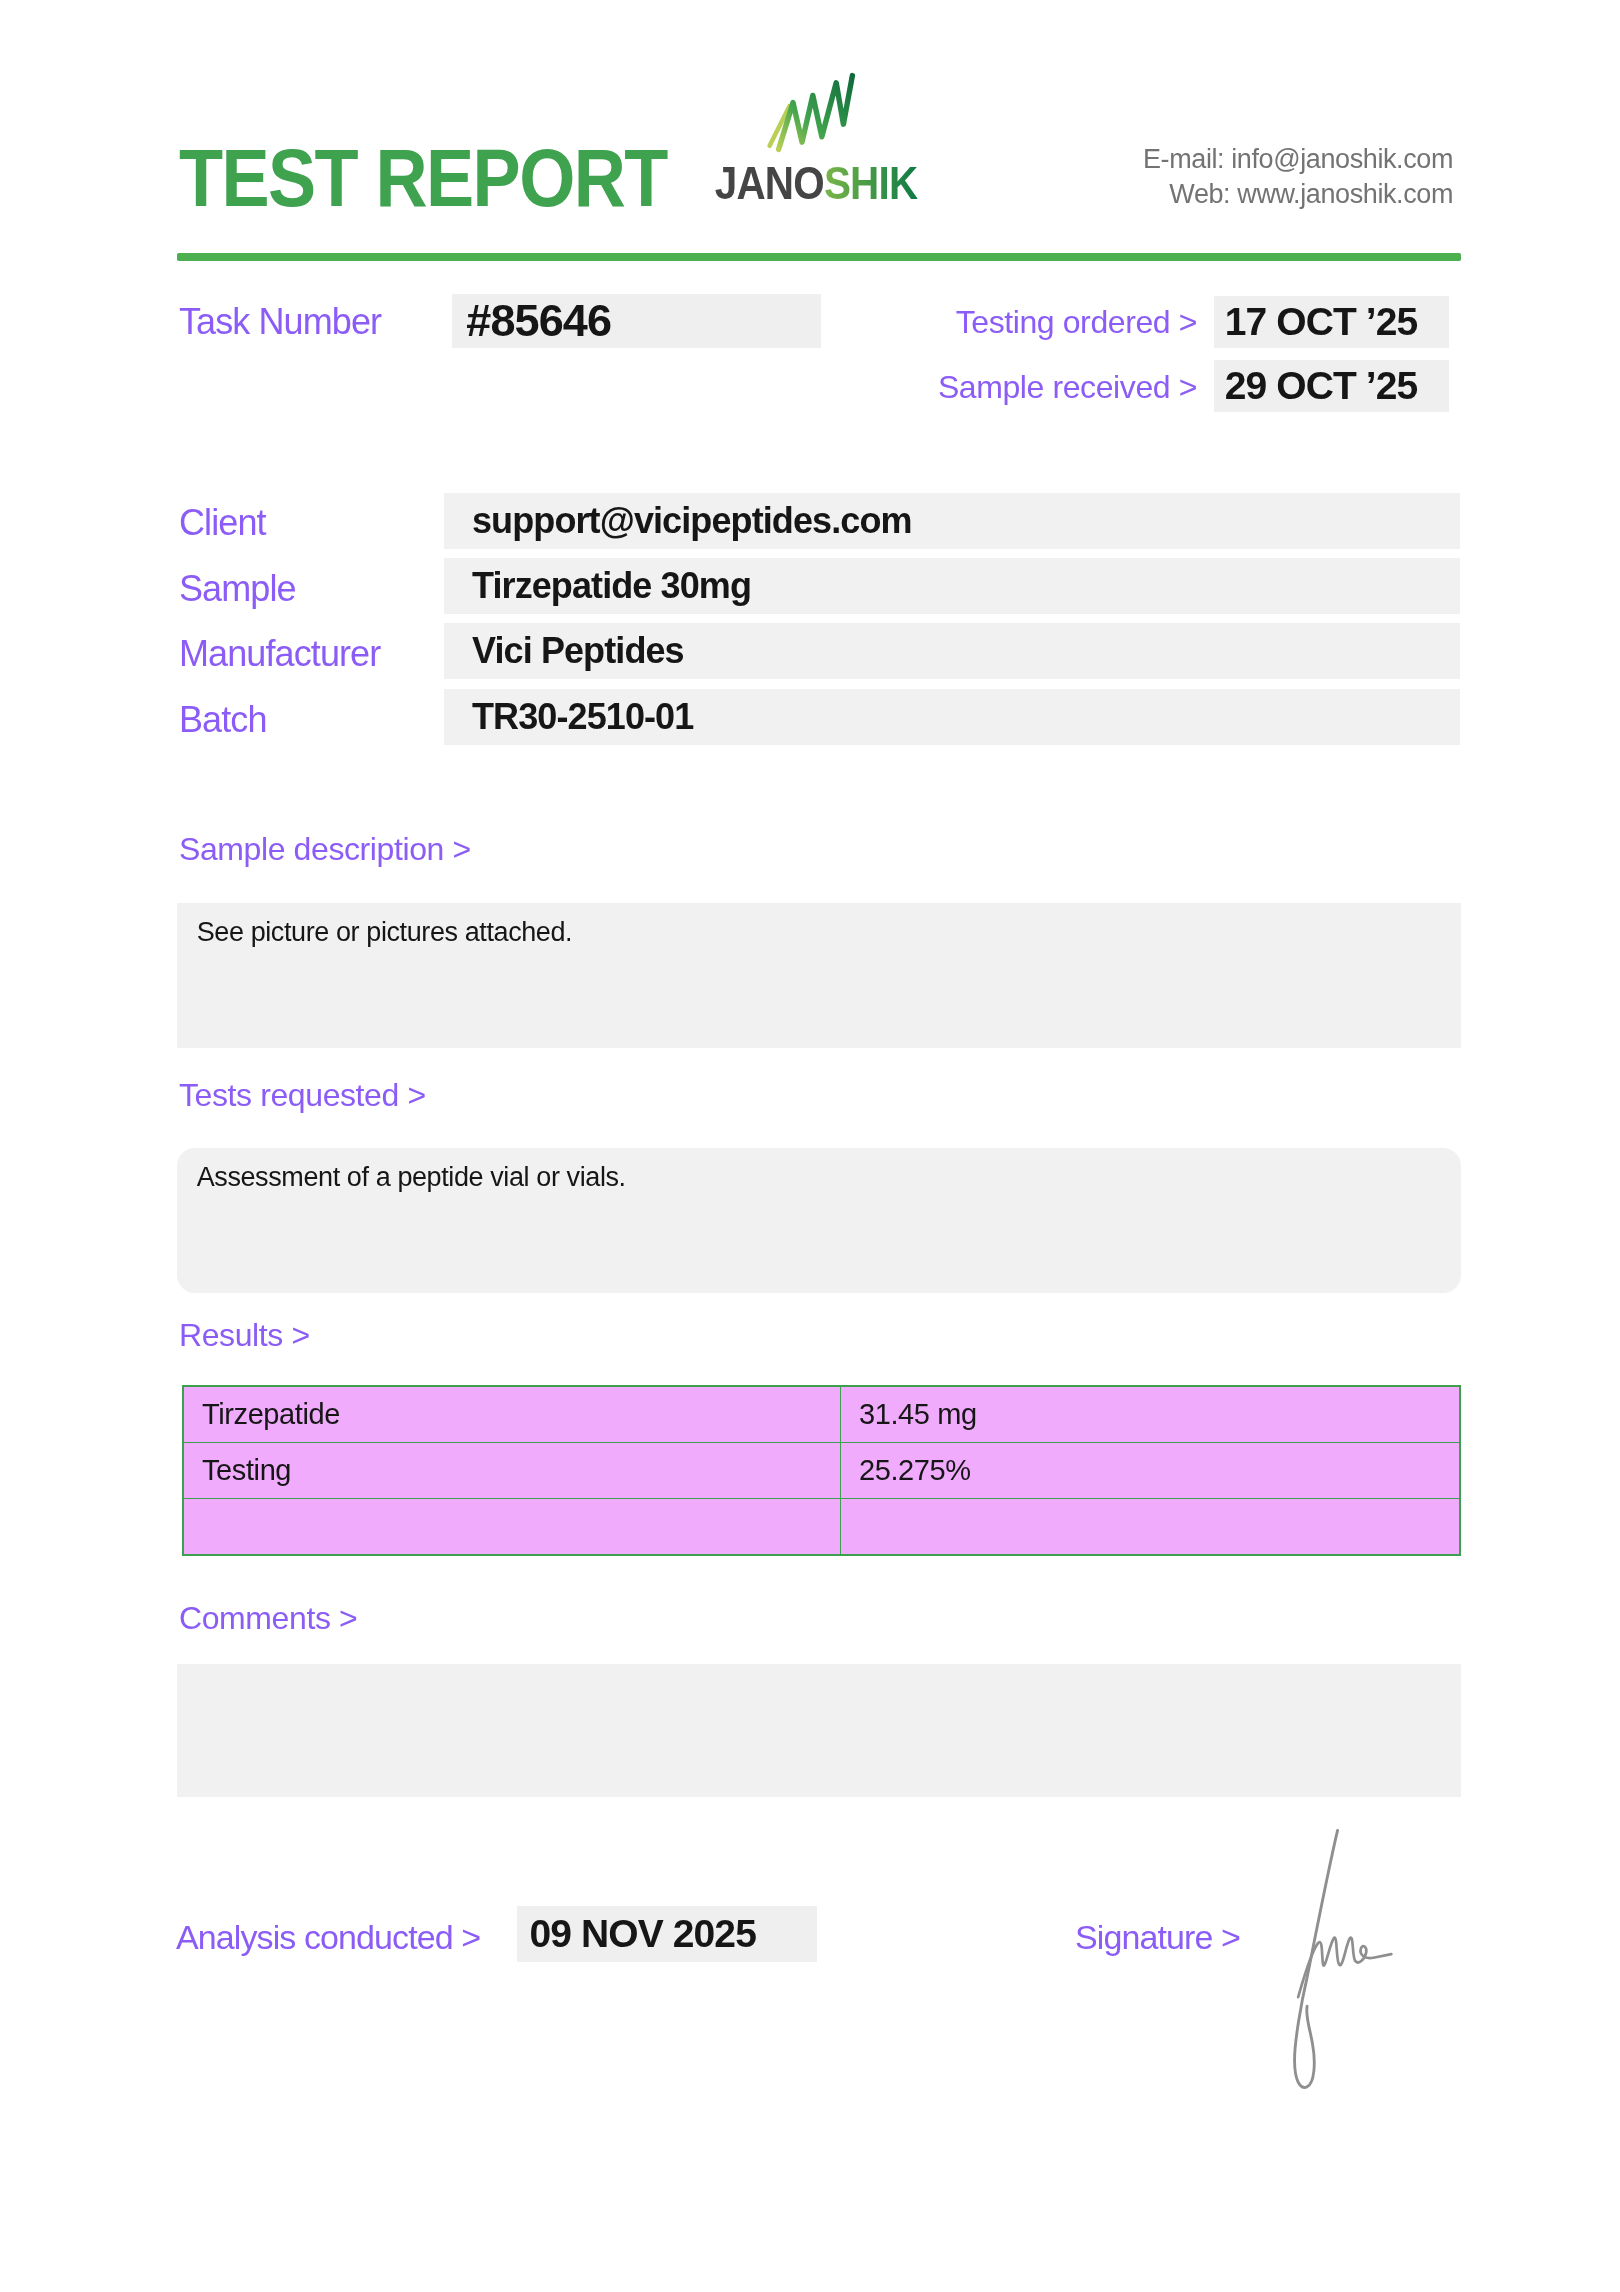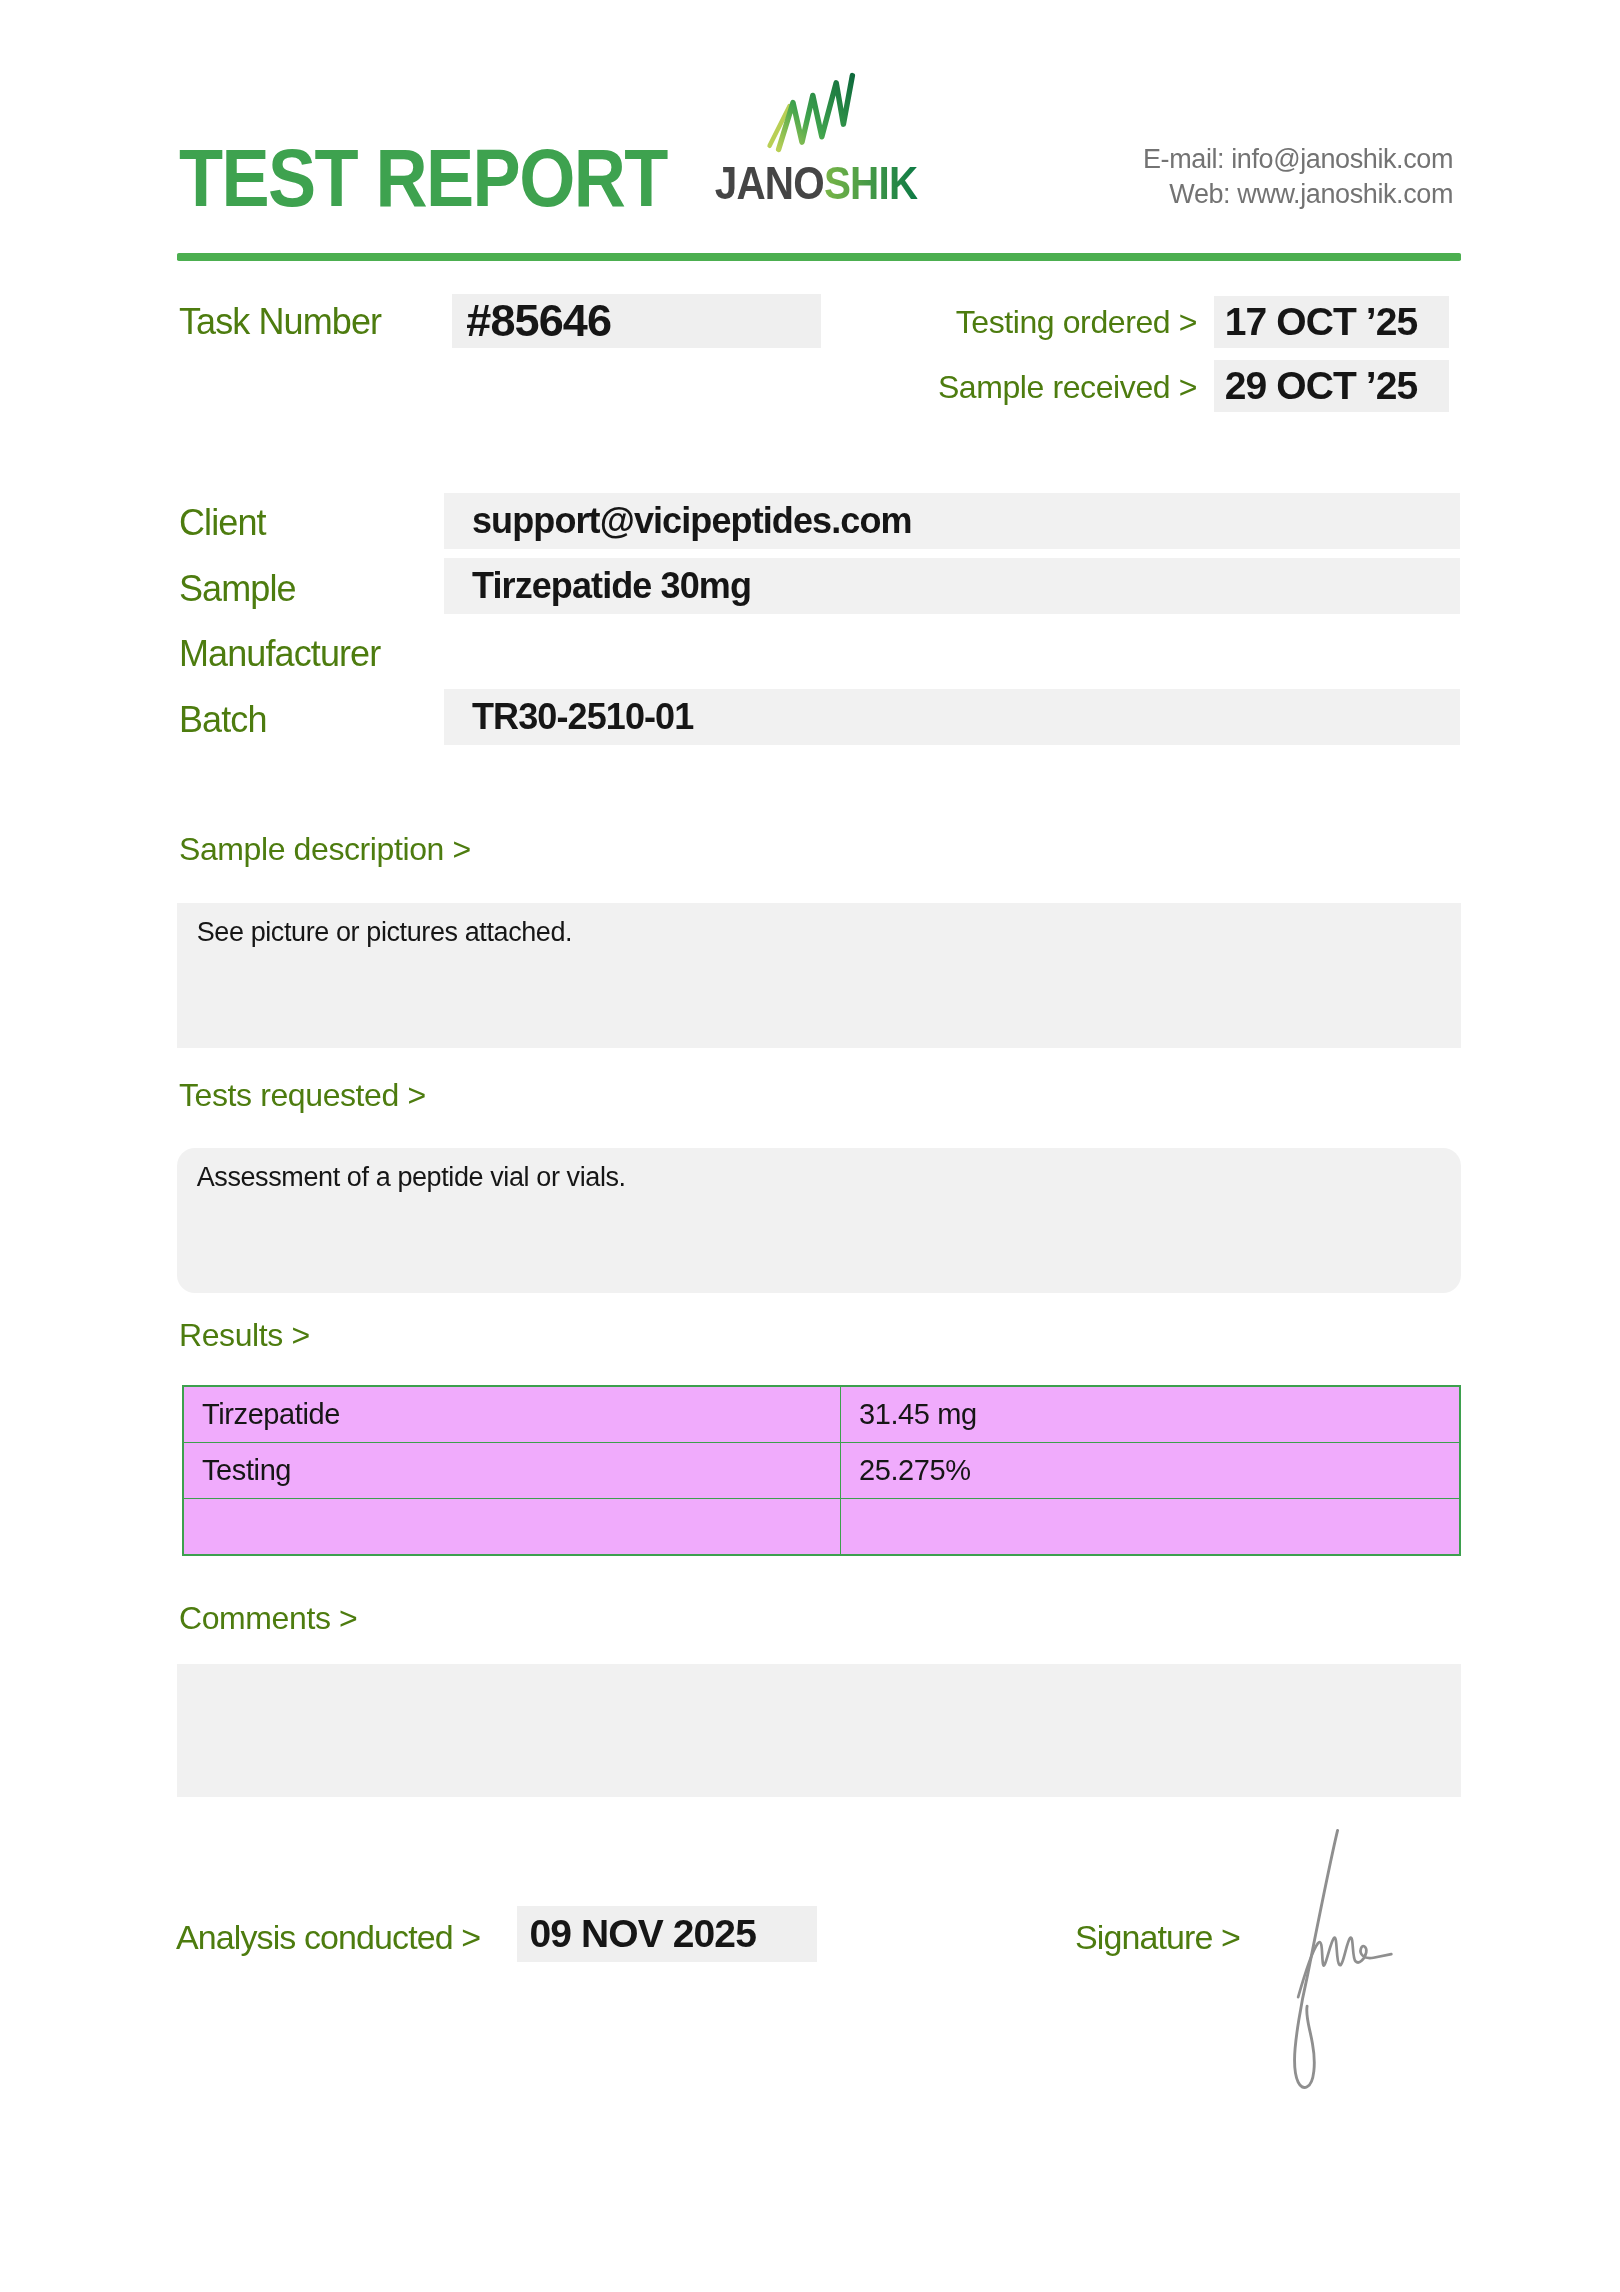--- a/index.html
+++ b/index.html
@@ -5,21 +5,21 @@
   html,body { margin:0; padding:0; background:#ffffff; }
   .page {
     position:relative;
     width:1620px;
     height:2293px;
     background:#ffffff;
     font-family:"Liberation Sans", sans-serif;
     color:#161616;
     overflow:hidden;
   }
-  .green { color:#4d7c0f; }
+  .green { color:#8b5cf6; }
 
   
   .title {
     position:absolute; left:179px; top:131px;
     font-size:82px; font-weight:700; color:#3EA24F;
     letter-spacing:-1.8px; white-space:nowrap;
     transform:scaleX(0.88); transform-origin:left top;
   }
   .logo { position:absolute; left:699px; top:72px; width:224px; text-align:center; }
   .logo-icon { display:block; margin:0 auto; }
@@ -140,20 +140,21 @@
   <div class="date-label r2 green">Sample received &gt;</div>
   <div class="date-value r2">29 OCT ’25</div>
 
   <div class="info-label green" style="top:502px">Client</div>
   <div class="info-value" style="top:493px">support@vicipeptides.com</div>
 
   <div class="info-label green" style="top:568px">Sample</div>
   <div class="info-value" style="top:558px">Tirzepatide 30mg</div>
 
   <div class="info-label green" style="top:633px">Manufacturer</div>
+  <div class="info-value" style="top:623px">Vici Peptides</div>
 
   <div class="info-label green" style="top:699px">Batch</div>
   <div class="info-value" style="top:689px">TR30-2510-01</div>
 
   <div class="section-heading green" style="top:831px">Sample description &gt;</div>
   <div class="section-box box-desc">See picture or pictures attached.</div>
 
   <div class="section-heading green" style="top:1077px">Tests requested &gt;</div>
   <div class="section-box box-tests">Assessment of a peptide vial or vials.</div>
 

